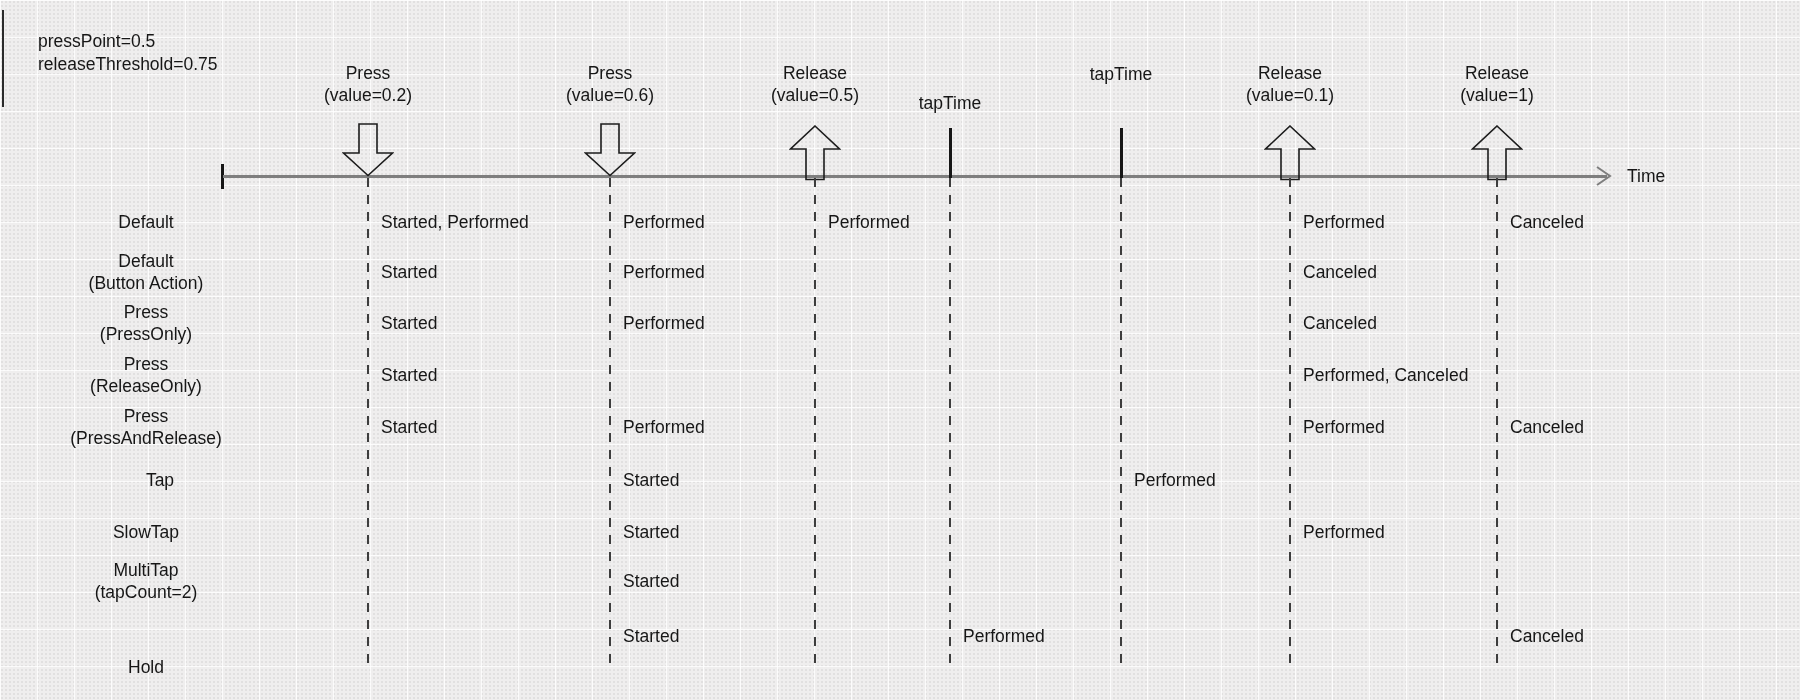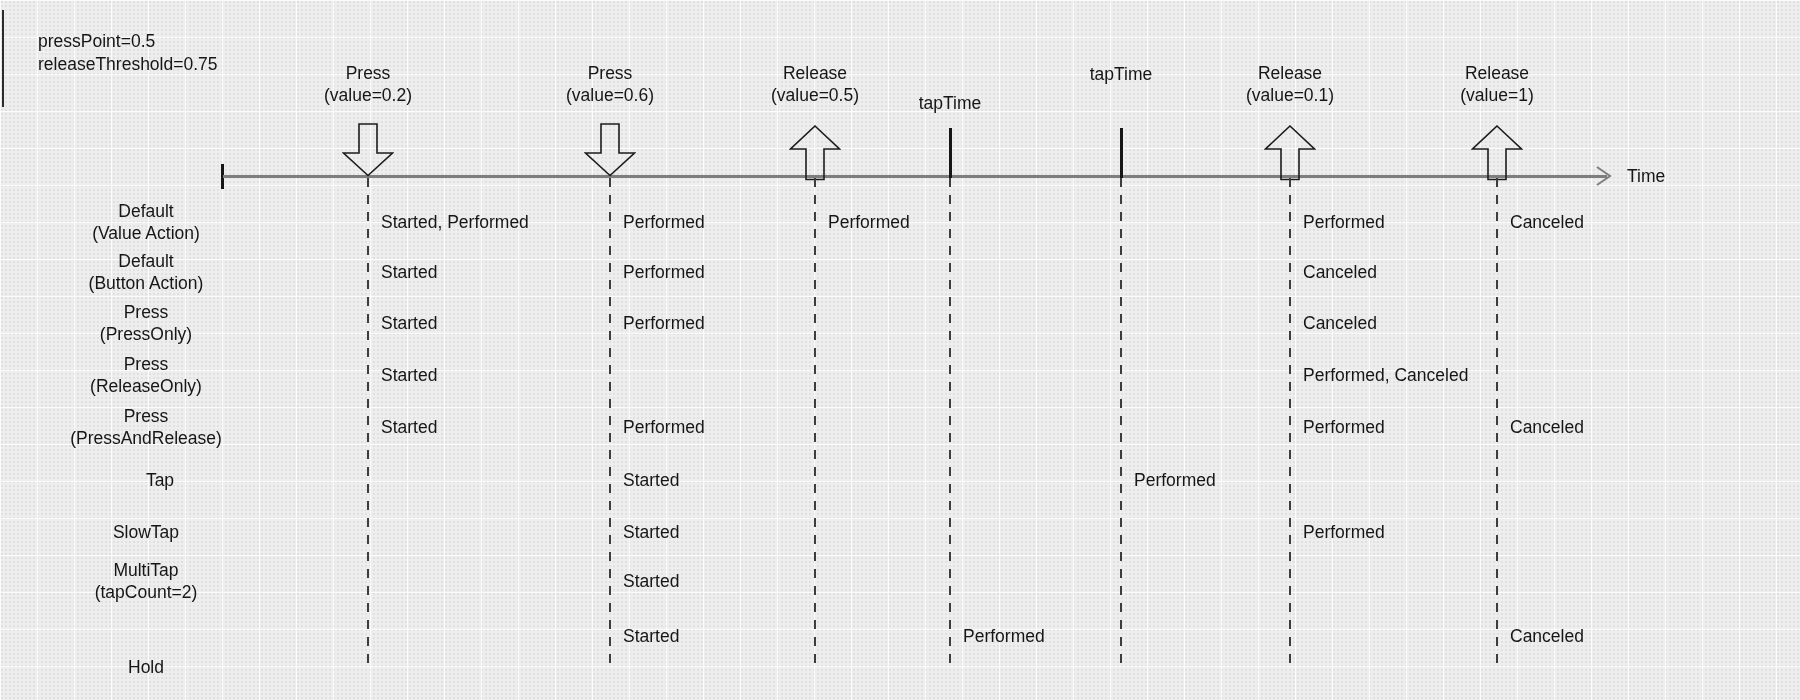--- a/index.html
+++ b/index.html
@@ -94,21 +94,20 @@
         <div>(value=1)</div>
       </div>
       <svg width="52" height="56" class="arrow" style="left: 1471px; top: 125px;">
         <polygon points="26,1 50.5,24 35,24 35,54.5 17,54.5 17,24 1.5,24" fill="none" stroke="#1c1c1c" stroke-width="1.6"></polygon>
       </svg>
       <div class="dash-line" style="left: 1496px;"></div>
     </div>
   <div id="rows-layer">
       <div class="row-label" style="top: 222px;">
         <div>Default</div>
-        <div>(Value Action)</div>
       </div>
       <div class="row-cell" style="left: 381px; top: 222px;">Started, Performed</div>
       <div class="row-cell" style="left: 623px; top: 222px;">Performed</div>
       <div class="row-cell" style="left: 828px; top: 222px;">Performed</div>
       <div class="row-cell" style="left: 1303px; top: 222px;">Performed</div>
       <div class="row-cell" style="left: 1510px; top: 222px;">Canceled</div>
       <div class="row-label" style="top: 272px;">
         <div>Default</div>
         <div>(Button Action)</div>
       </div>

